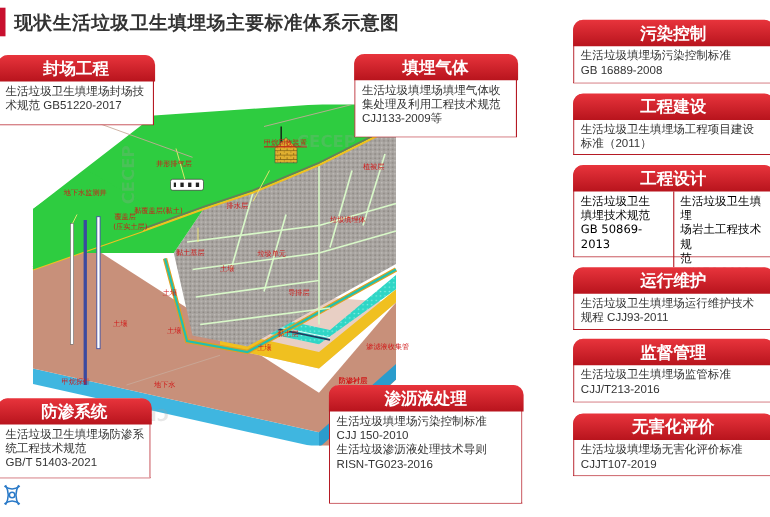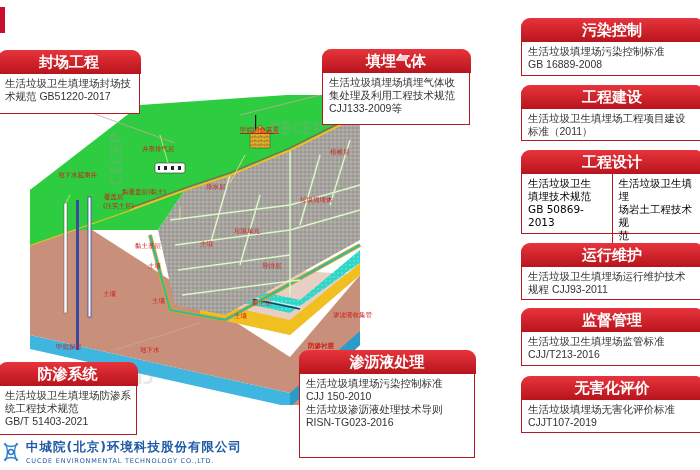--- a/index.html
+++ b/index.html
@@ -41,20 +41,21 @@
   .logo-cn { font-size:12.5px; font-weight:bold; color:#1f5aa8; letter-spacing:1px; }
   .logo-en { font-size:6.5px; color:#1f5aa8; letter-spacing:0.8px; margin-top:1px; }
 
   .watermark { position:absolute; color:rgba(160,160,160,0.25); font-size:15px; font-weight:bold; }
 </style>
 </head>
 <body>
 
 <div class="title-bar">
   <div class="title-accent"></div>
+  <div class="title-text">现状生活垃圾卫生填埋场主要标准体系示意图</div>
 </div>
 
 <svg class="diagram" viewBox="0 0 520 310" xmlns="http://www.w3.org/2000/svg">
   <defs>
     <pattern id="dots" width="4" height="4" patternUnits="userSpaceOnUse">
       <rect width="4" height="4" fill="#a8a4a0"></rect>
       <circle cx="1" cy="1" r="0.8" fill="#8a8580"></circle>
       <circle cx="3" cy="3" r="0.8" fill="#c0bcb8"></circle>
     </pattern>
     <pattern id="water" width="4" height="4" patternUnits="userSpaceOnUse">
@@ -139,21 +140,21 @@
 </svg>
 
 <div class="lbl" style="left:142px;top:145px;">井形排气层</div>
 <div class="lbl" style="left:240px;top:126px;text-decoration:underline;">甲烷回收装置</div>
 <div class="lbl" style="left:58px;top:171px;">地下水监测井</div>
 <div class="lbl" style="left:104px;top:193px;">覆盖层</div>
 <div class="lbl" style="left:122px;top:188px;">黏覆盖层(黏土)</div>
 <div class="lbl" style="left:103px;top:202px;">(压实土层)</div>
 <div class="lbl" style="left:206px;top:183px;">排水层</div>
 <div class="lbl" style="left:330px;top:148px;">植被层</div>
-<div class="lbl" style="left:135px;top:226px;margin-top:16px;">黏土基层</div>
+<div class="lbl" style="left:160px;top:226px;">黏土基层</div>
 <div class="lbl" style="left:300px;top:196px;">垃圾填埋体</div>
 <div class="lbl" style="left:234px;top:227px;">垃圾单元</div>
 <div class="lbl" style="left:200px;top:240px;">土壤</div>
 <div class="lbl" style="left:148px;top:262px;">土壤</div>
 <div class="lbl" style="left:103px;top:290px;">土壤</div>
 <div class="lbl" style="left:152px;top:297px;">土壤</div>
 <div class="lbl" style="left:262px;top:262px;">导排层</div>
 <div class="lbl" style="left:252px;top:299px;">黏土层</div>
 <div class="lbl" style="left:234px;top:312px;">土壤</div>
 <div class="lbl" style="left:56px;top:343px;">甲烷探针</div>
@@ -258,17 +259,13 @@
 <div class="footer-logo">
   <svg class="logo-icon" viewBox="0 0 18 22">
     <g fill="none" stroke="#2a7ac8" stroke-width="1.4">
       <path d="M2 3 Q9 8 16 3"></path>
       <path d="M2 19 Q9 14 16 19"></path>
       <path d="M3 2 Q8 11 3 20"></path>
       <path d="M15 2 Q10 11 15 20"></path>
       <circle cx="9" cy="11" r="2.5"></circle>
     </g>
   </svg>
-  <div>
-    <div class="logo-cn">中城院(北京)环境科技股份有限公司</div>
-    <div class="logo-en">CUCDE ENVIRONMENTAL TECHNOLOGY CO.,LTD.</div>
-  </div>
 </div>
 
 </body></html>

